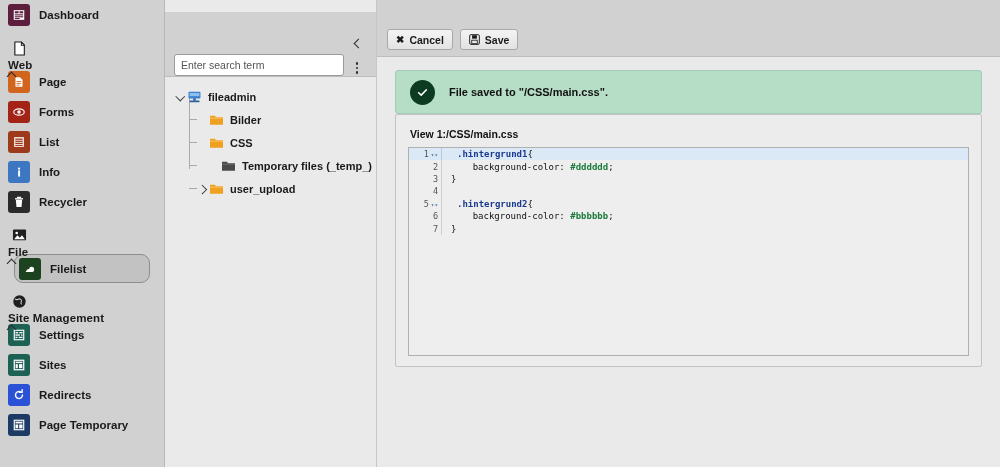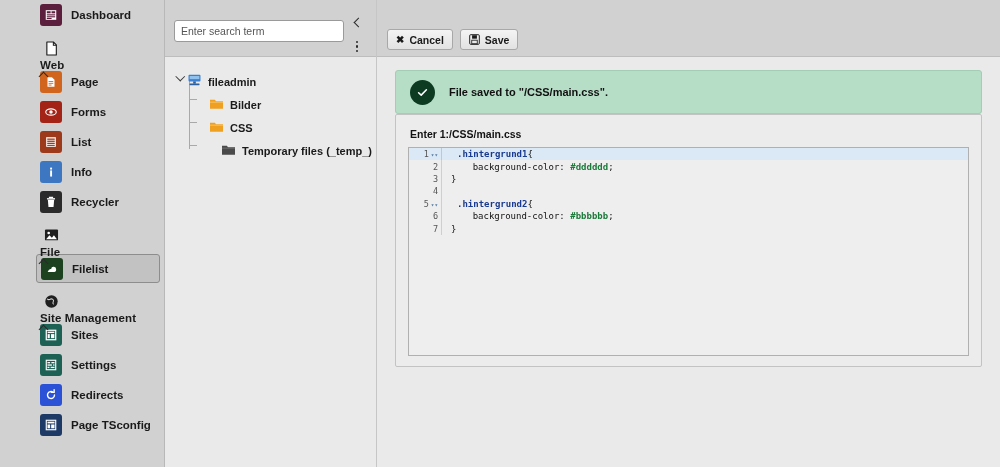--- a/index.html
+++ b/index.html
@@ -11,21 +11,20 @@
   }
   #app { position: relative; width: 1000px; height: 467px; display: flex; }
 
   
   #modulemenu {
     width: 165px; height: 467px;
     background: #d1d1d1;
     border-right: 1px solid #b8b8b8;
     overflow: hidden;
     flex: 0 0 165px;
-    padding-left: 32px;
   }
   .mm-group-head {
     display: flex; align-items: flex-start;
     height: 30px; padding: 0 10px 0 8px;
     cursor: pointer;
     flex-direction: column;
   }
   .mm-group-head .mm-ico { width: 22px; height: 22px; margin-right: 9px; }
   .mm-group-head .mm-lbl {
     flex: 1; font-size: 11.5px; font-weight: bold; color: #1a1a1a;
@@ -43,22 +42,22 @@
   .mm-item {
     display: flex; align-items: center;
     height: 30px; padding: 0 10px 0 8px;
     cursor: pointer;
   }
   .mm-item .mm-ico { width: 22px; height: 22px; margin-right: 9px; flex: 0 0 22px; }
   .mm-item .mm-lbl { font-size: 11.5px; font-weight: bold; color: #1a1a1a; }
   .mm-item.active {
     background: #c2c2c2;
     border: 1px solid #8d8d8d;
-    border-radius: 3px;
-    margin: 0 4px;
+    border-radius: 9px;
+    margin: 0 14px;
     padding-left: 4px;
     height: 29px;
   }
   .mm-spacer { height: 7px; }
 
   
   .tile {
     width: 22px; height: 22px; border-radius: 3px;
     display: flex; align-items: center; justify-content: center;
     color: #fff;
@@ -69,23 +68,23 @@
   
   #navigation {
     width: 212px; height: 467px; flex: 0 0 212px;
     background: #eaeaea;
     border-right: 1px solid #c6c6c6;
     display: flex; flex-direction: column;
   }
   #nav-head {
     background: #d1d1d1;
     border-bottom: 1px solid #bdbdbd;
-    height: 57px;
+    height: 65px;
     padding: 6px 6px 0 9px;
-    display: flex; align-items: center;
+    display: flex; align-items: flex-end; margin-top: 12px;
   }
   #searchbox {
     flex: 1;
     height: 22px;
     border: 1px solid #9a9a9a;
     border-radius: 3px;
     background: #fff;
     font-size: 10.5px;
     color: #333;
     padding: 0 6px;
@@ -101,21 +100,21 @@
   .collapse-chev:before {
     content: ""; position: absolute; left: 3px; top: 2px;
     width: 6px; height: 6px;
     border-left: 1.6px solid #2a2a2a; border-bottom: 1.6px solid #2a2a2a;
     transform: rotate(45deg);
   }
   .dots { display: flex; flex-direction: column; gap: 2px; margin-top: 6px; }
   .dots i { width: 2.5px; height: 2.5px; background: #2a2a2a; border-radius: 50%; display: block; }
 
   #tree { padding: 8px 0 0 0; flex: 1; overflow: hidden; position: relative; }
-  .tnode { display: flex; align-items: flex-end; height: 23px; cursor: pointer; position: relative; }
+  .tnode { display: flex; align-items: center; height: 23px; cursor: pointer; position: relative; }
   .tnode .toggle {
     width: 14px; height: 23px; display: flex; align-items: center; justify-content: center;
     flex: 0 0 14px;
   }
   .tw-down { width: 8px; height: 8px; position: relative; }
   .tw-down:before {
     content: ""; position: absolute; left: 1px; top: 0px;
     width: 5.5px; height: 5.5px;
     border-right: 1.5px solid #3a3a3a; border-bottom: 1.5px solid #3a3a3a;
     transform: rotate(45deg);
@@ -351,68 +350,68 @@
             </svg>
           </span>
         </span>
         <span class="mm-lbl">Site Management</span>
         <span class="chev"></span>
       </div>
       <div class="mm-item">
         <span class="mm-ico">
           <span class="tile" style="background:#1d6155">
             <svg width="14" height="14" viewBox="0 0 16 16">
-              <rect x="2.6" y="2.6" width="10.8" height="10.8" fill="none" stroke="#ffffff" stroke-width="1.4"></rect>
-              <rect x="4.2" y="4.2" width="7.6" height="1.6" fill="#ffffff"></rect>
-              <rect x="4.2" y="7" width="2.4" height="4.6" fill="#ffffff"></rect>
-              <rect x="8" y="7" width="3.8" height="4.6" fill="#ffffff"></rect>
-            </svg>
-          </span>
-        </span>
-        <span class="mm-lbl">Sites</span>
-      </div>
-      <div class="mm-item">
-        <span class="mm-ico">
-          <span class="tile" style="background:#1d6155">
-            <svg width="14" height="14" viewBox="0 0 16 16">
               <rect x="2.6" y="2.6" width="10.8" height="10.8" fill="none" stroke="#ffffff" stroke-width="1.3"></rect>
               <rect x="4" y="4.6" width="3" height="1.5" fill="#ffffff"></rect>
               <rect x="8.4" y="4.6" width="3.6" height="1.5" fill="#ffffff"></rect>
               <rect x="4" y="7.3" width="5" height="1.5" fill="#ffffff"></rect>
               <rect x="10.4" y="7.3" width="1.6" height="1.5" fill="#ffffff"></rect>
               <rect x="4" y="10" width="2.2" height="1.5" fill="#ffffff"></rect>
               <rect x="7.6" y="10" width="4.4" height="1.5" fill="#ffffff"></rect>
             </svg>
           </span>
         </span>
         <span class="mm-lbl">Settings</span>
       </div>
       <div class="mm-item">
         <span class="mm-ico">
+          <span class="tile" style="background:#1d6155">
+            <svg width="14" height="14" viewBox="0 0 16 16">
+              <rect x="2.6" y="2.6" width="10.8" height="10.8" fill="none" stroke="#ffffff" stroke-width="1.4"></rect>
+              <rect x="4.2" y="4.2" width="7.6" height="1.6" fill="#ffffff"></rect>
+              <rect x="4.2" y="7" width="2.4" height="4.6" fill="#ffffff"></rect>
+              <rect x="8" y="7" width="3.8" height="4.6" fill="#ffffff"></rect>
+            </svg>
+          </span>
+        </span>
+        <span class="mm-lbl">Sites</span>
+      </div>
+      <div class="mm-item">
+        <span class="mm-ico">
           <span class="tile" style="background:#2b52d6">
             <svg width="14" height="14" viewBox="0 0 16 16">
               <path d="M12 8 a4 4 0 1 1 -1.6 -3.2" fill="none" stroke="#ffffff" stroke-width="1.6" stroke-linecap="round"></path>
               <path d="M11.6 1.8 v3.2 h-3.2" fill="none" stroke="#ffffff" stroke-width="1.6" stroke-linecap="round" stroke-linejoin="round"></path>
             </svg>
           </span>
         </span>
         <span class="mm-lbl">Redirects</span>
       </div>
       <div class="mm-item">
         <span class="mm-ico">
           <span class="tile" style="background:#1d3a66">
             <svg width="14" height="14" viewBox="0 0 16 16">
               <rect x="2.6" y="2.6" width="10.8" height="10.8" fill="none" stroke="#ffffff" stroke-width="1.3"></rect>
               <rect x="4" y="4.2" width="8" height="2" fill="#ffffff"></rect>
               <rect x="4" y="7.4" width="3" height="4.4" fill="#ffffff"></rect>
               <rect x="8.2" y="7.4" width="3.8" height="4.4" fill="#ffffff"></rect>
             </svg>
           </span>
         </span>
-        <span class="mm-lbl">Page TSconfig</span>
+        <span class="mm-lbl">Page Temporary</span>
       </div>
     </nav>
 
   <div id="navigation">
     <div id="nav-head">
       <input id="searchbox" type="text" placeholder="Enter search term" style="">
       <div id="nav-head-actions">
         <div class="nav-act">
           <span class="collapse-chev"></span>
         </div>
@@ -466,20 +465,33 @@
         <div class="tnode" style="padding-left:42px">
           <div class="tline-h" style="top:11px"></div>
           <span class="toggle"></span>
           <span class="ticon">
             <svg width="15" height="13" viewBox="0 0 16 14">
               <path d="M1 3 h5.2 l1.3 1.6 h7.5 v8 h-14 z" fill="#4a4a4a"></path>
               <rect x="1" y="5" width="14" height="1.2" fill="#6a6a6a"></rect>
             </svg>
           </span>
           <span class="tlabel">Temporary files (_temp_)</span>
+        </div>
+        <div class="tnode" style="padding-left:30px">
+          <div class="tline-h" style="top:11px"></div>
+          <span class="toggle">
+            <span class="tw-right"></span>
+          </span>
+          <span class="ticon">
+            <svg width="15" height="13" viewBox="0 0 16 14">
+              <path d="M1 3 h5.2 l1.3 1.6 h7.5 v8 h-14 z" fill="#f0a020"></path>
+              <rect x="1" y="5" width="14" height="1.2" fill="#f7bf5e"></rect>
+            </svg>
+          </span>
+          <span class="tlabel">user_upload</span>
         </div>
       </div>
   </div>
 
   <div id="content">
     <div id="content-topbar">
       <button class="btn">
         <span style="font-size:10px;font-weight:bold;">✖</span>
         <span>Cancel</span>
       </button>
@@ -501,21 +513,21 @@
         <div id="alert-icon">
           <svg width="13" height="13" viewBox="0 0 16 16">
             <path d="M3.2 8.3 L6.4 11.2 L12.8 4.6" fill="none" stroke="#ffffff" stroke-width="1.9" stroke-linecap="round" stroke-linejoin="round"></path>
           </svg>
         </div>
         <div id="alert-text">File saved to "/CSS/main.css".</div>
       </div>
 
 
       <div id="editor-panel">
-        <div id="file-label">Enter 1:/CSS/main.css</div>
+        <div id="file-label">View 1:/CSS/main.css</div>
         <div id="codewrap">
             <div class="cm-line active">
               <span class="gutter">
                 <span class="gnum">1</span>
                 <span class="fold">▾▾</span>
               </span>
               <span class="code"><span class="tok-sel">.hintergrund1</span><span class="tok-punct">{</span></span>
             </div>
             <div class="cm-line">
               <span class="gutter">

